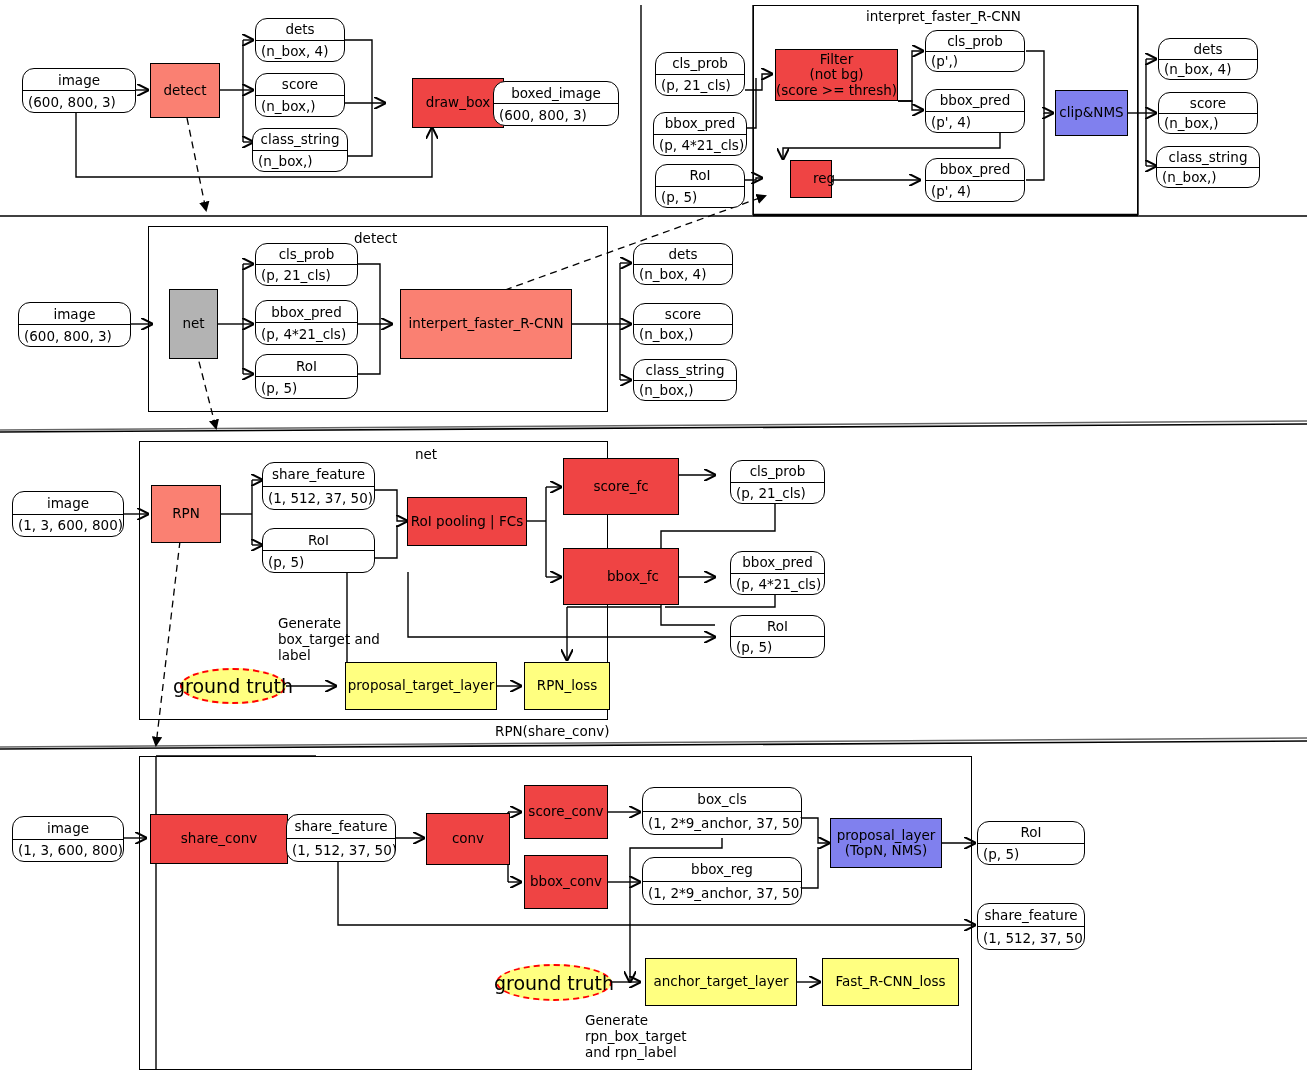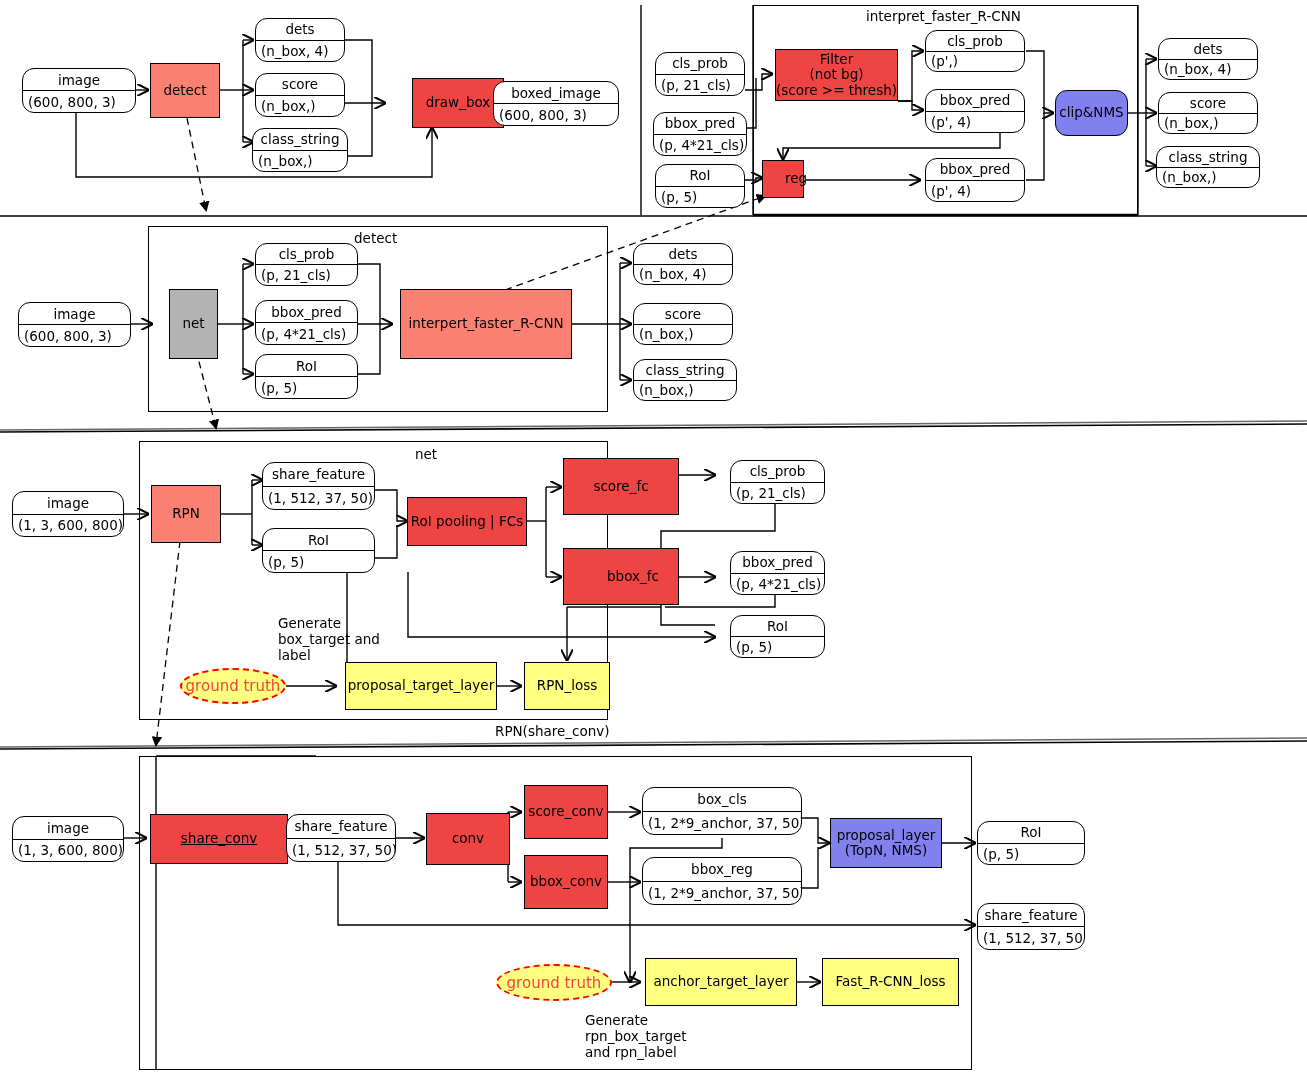--- a/index.html
+++ b/index.html
@@ -51,23 +51,23 @@
   .op.green{background:#ef4444;}
   .op.blue{background:#8080ee;}
   .op.gray{background:#b3b3b3;}
   .op.yellow{background:#ffff80;}
 
   
   .gt{
     border:2px dashed #ff0000;
     border-radius:50%;
     background:#ffff80;
-    color:#ef4444;
+    color:#000000;
     display:flex;align-items:center;justify-content:center;
-    font-size:15px;white-space:nowrap;
+    font-size:19px;white-space:nowrap;
   }
 
   
   .group{
     border:1.4px solid #000;
     background:transparent;
   }
   .grouptitle{
     position:absolute;
     font-size:13.5px;color:#000;white-space:nowrap;
@@ -316,38 +316,38 @@
 
   <div class="node tensor" style="left:655px;top:164px;width:90px;height:44px;">
     <div class="nm">RoI</div>
     <div class="sh">(p, 5)</div>
   </div>
 
   <div class="node op green" style="left:775px;top:49px;width:123px;height:52px;">Filter
 (not bg)
 (score &gt;= thresh)</div>
 
-  <div class="node op green" style="left:762px;top:160px;width:42px;height:38px;padding-left:26px;">reg</div>
+  <div class="node op green" style="left:790px;top:160px;width:42px;height:38px;padding-left:26px;">reg</div>
 
   <div class="node tensor" style="left:925px;top:30px;width:100px;height:42px;">
     <div class="nm">cls_prob</div>
     <div class="sh">(p',)</div>
   </div>
 
   <div class="node tensor" style="left:925px;top:89px;width:100px;height:44px;">
     <div class="nm">bbox_pred</div>
     <div class="sh">(p', 4)</div>
   </div>
 
   <div class="node tensor" style="left:925px;top:158px;width:100px;height:44px;">
     <div class="nm">bbox_pred</div>
     <div class="sh">(p', 4)</div>
   </div>
 
-  <div class="node op blue" style="left:1055px;top:90px;width:73px;height:46px;border-radius:12px;">clip&amp;NMS</div>
+  <div class="node op blue" style="left:1055px;top:90px;width:73px;height:46px;">clip&amp;NMS</div>
 
   <div class="node tensor" style="left:1158px;top:38px;width:100px;height:42px;">
     <div class="nm">dets</div>
     <div class="sh">(n_box, 4)</div>
   </div>
 
   <div class="node tensor" style="left:1158px;top:92px;width:100px;height:42px;">
     <div class="nm">score</div>
     <div class="sh">(n_box,)</div>
   </div>
@@ -442,21 +442,21 @@
 
   <div class="node op yellow" style="left:345px;top:662px;width:152px;height:48px;">proposal_target_layer</div>
 
   <div class="node op yellow" style="left:524px;top:662px;width:86px;height:48px;">RPN_loss</div>
 
   <div class="node tensor" style="left:12px;top:816px;width:112px;height:46px;">
     <div class="nm">image</div>
     <div class="sh">(1, 3, 600, 800)</div>
   </div>
 
-  <div class="node op green" style="left:150px;top:814px;width:138px;height:50px;text-decoration:underline;">share_conv</div>
+  <div class="node op green" style="left:150px;top:814px;width:138px;height:50px;">share_conv</div>
 
   <div class="node tensor" style="left:286px;top:814px;width:110px;height:48px;">
     <div class="nm">share_feature</div>
     <div class="sh">(1, 512, 37, 50)</div>
   </div>
 
   <div class="node op green" style="left:426px;top:813px;width:84px;height:52px;">conv</div>
 
   <div class="node op green" style="left:524px;top:785px;width:84px;height:54px;">score_conv</div>
 

